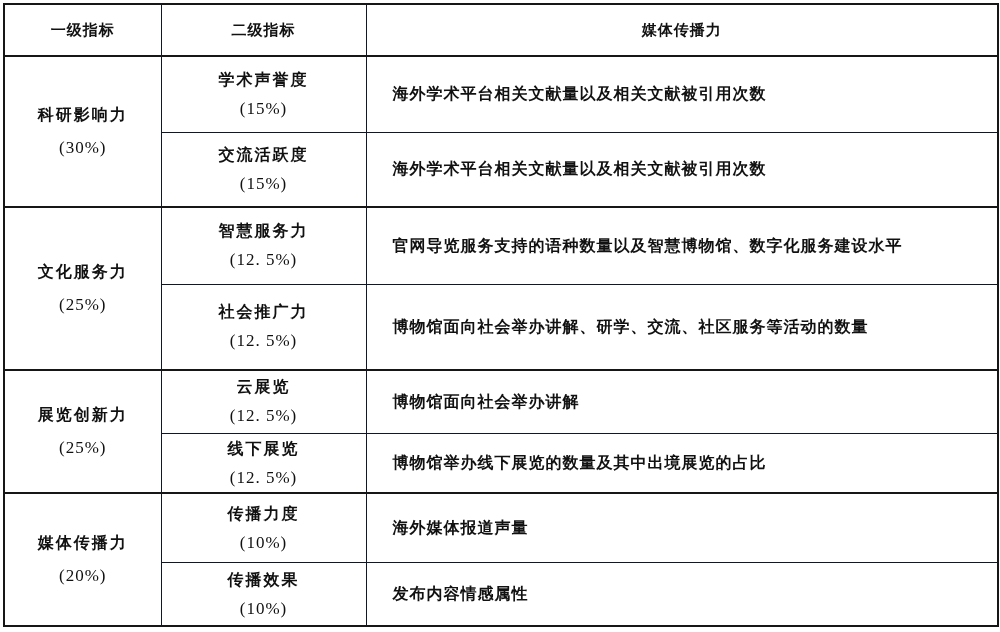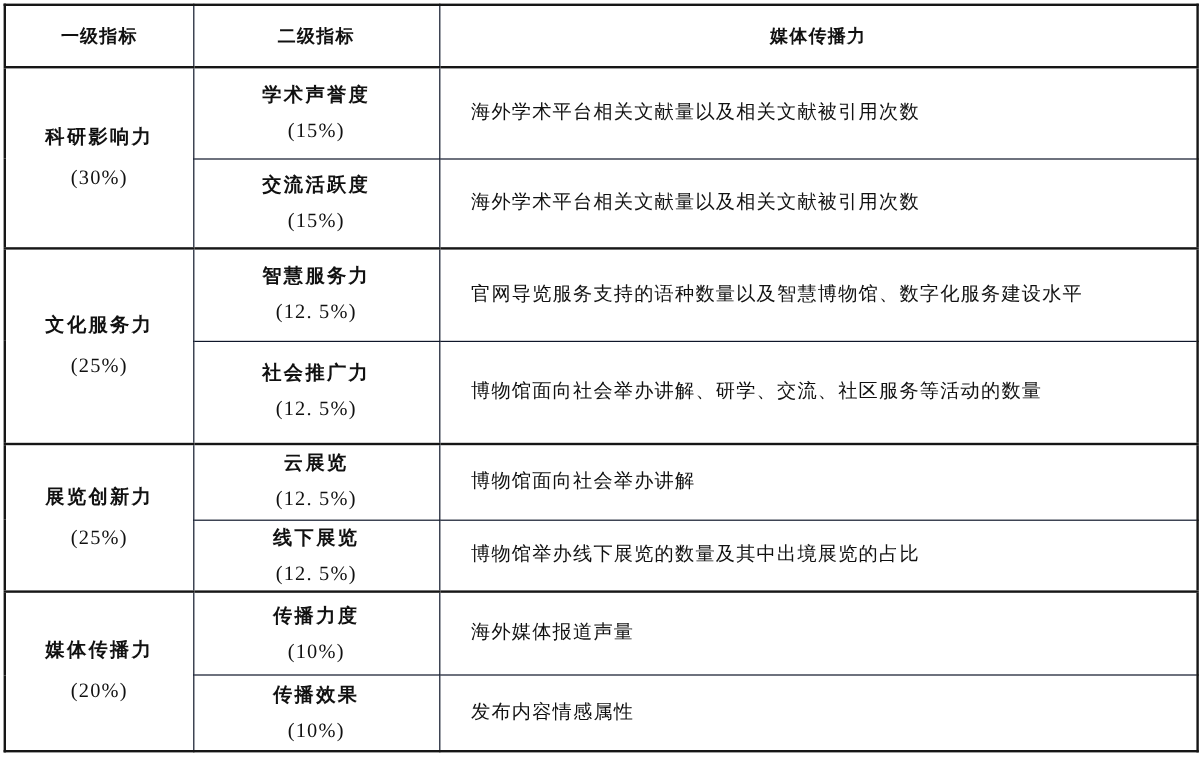--- a/index.html
+++ b/index.html
@@ -61,21 +61,21 @@
     line-height: 20px;
     margin-top: 9px;
   }
   td.primary-cell .ind-weight {
     margin-top: 13px;
   }
   td.desc-cell {
     text-align: left;
     vertical-align: middle;
     font-size: 16px;
-    font-weight: 400;
+    font-weight: 700;
     letter-spacing: 1px;
     padding-left: 26px;
     padding-right: 12px;
     line-height: 22px;
   }
 </style>
 </head>
 <body>
 
 <div class="page">

